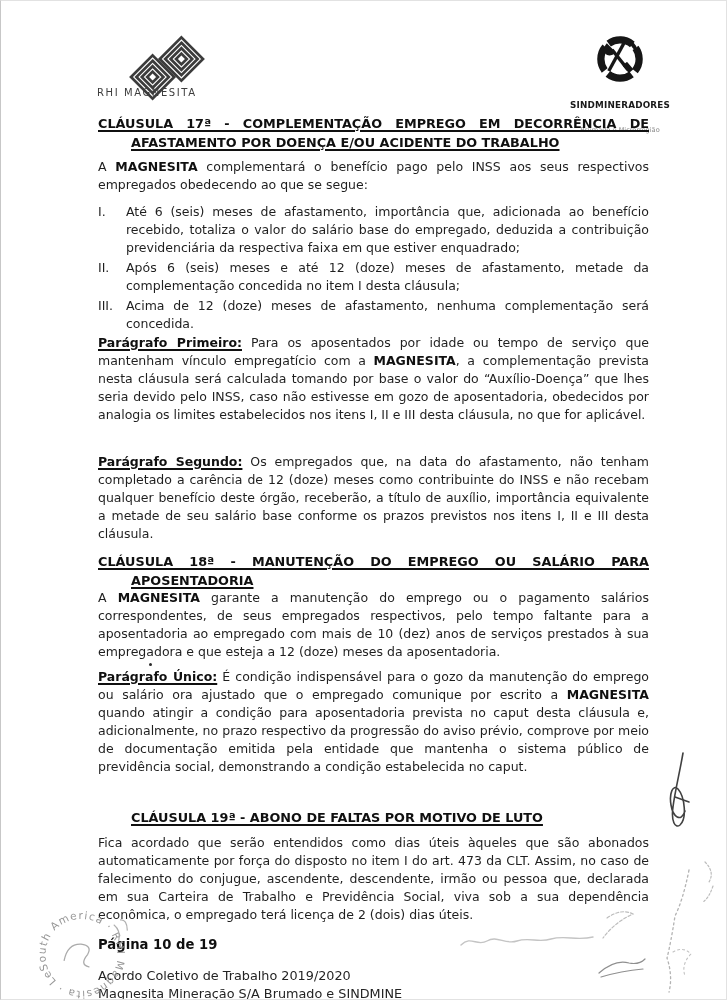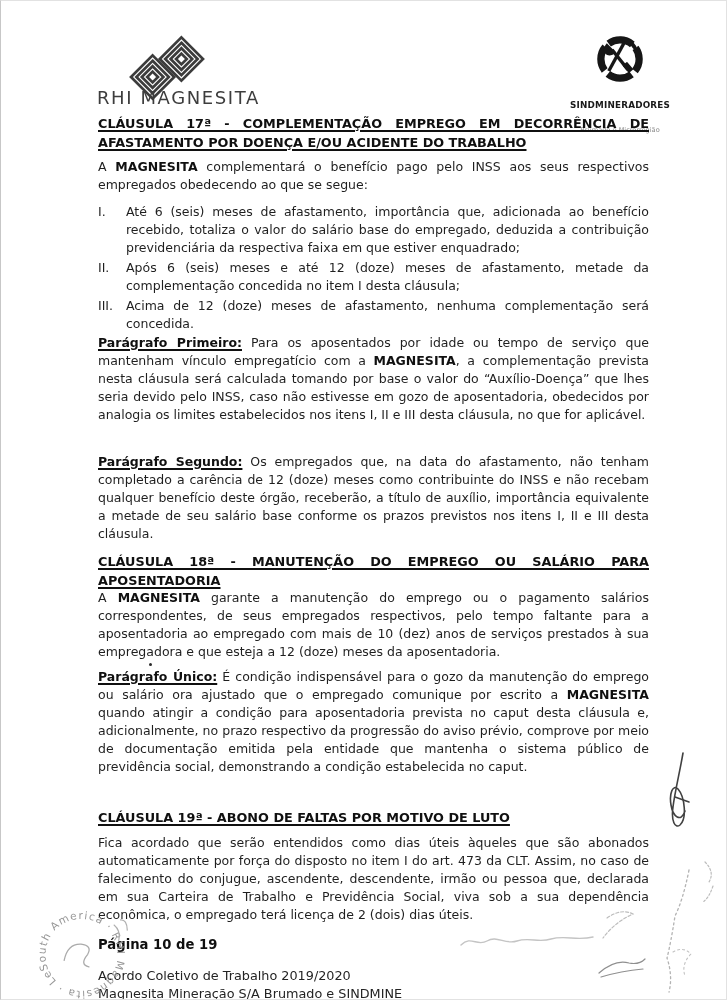--- a/index.html
+++ b/index.html
@@ -11,32 +11,32 @@
     box-sizing:border-box;
     border:1px solid #e2e2e2;
     border-left:1px solid #c7c7c7;
     font-family:"DejaVu Sans","Liberation Sans",sans-serif;
     color:#1f1f1f;
   }
   .block{position:absolute;left:97px;width:551px;font-size:12.5px;line-height:18px;text-align:justify;}
   .clause-title{font-weight:700;font-size:12.8px;line-height:19px;color:#101010;}
   .clause-title .tline1{display:block;text-align:justify;text-align-last:justify;
     text-decoration:underline;text-decoration-thickness:1.6px;text-underline-offset:2px;}
-  .clause-title .tline2{text-decoration:underline;text-decoration-thickness:1.6px;text-underline-offset:2px;}
+  .clause-title .tline2{text-decoration:underline;text-decoration-thickness:1.6px;text-underline-offset:2px;margin-left:33px;}
   .clause-title.single .tline2{display:inline;}
   b,.bold{font-weight:700;color:#101010;}
   .plabel{font-weight:700;text-decoration:underline;text-decoration-thickness:1.5px;text-underline-offset:2px;color:#101010;}
   .list-item{position:relative;padding-left:28px;text-align:justify;margin-bottom:2px;}
   .list-item .num{position:absolute;left:0;top:0;}
   .fblock{position:absolute;left:97px;width:551px;}
   .pagina{font-weight:700;font-size:13.2px;color:#101010;}
   .doclines{font-size:12.8px;line-height:17.5px;color:#242424;}
   
   .rhi-logo{position:absolute;left:112px;top:34px;}
-  .rhi-label{position:absolute;left:96px;top:86px;font-size:18px;letter-spacing:1.6px;color:#3d3d3d;}
+  .rhi-label{position:absolute;left:96px;top:86px;font-size:10px;letter-spacing:1.6px;color:#3d3d3d;}
   .union{position:absolute;left:561px;top:30px;width:116px;text-align:center;}
   .union .uname{font-size:8.8px;font-weight:700;letter-spacing:.2px;color:#1a1a1a;margin-top:1px;text-align:center;}
   .union .usub{font-size:6.6px;color:#8a8a8a;margin-top:16px;}
   
   .artifact{position:absolute;pointer-events:none;}
   .ink-dot{position:absolute;left:148px;top:662px;width:3px;height:3px;border-radius:50%;background:#2a2a2a;}
   .stamp{position:absolute;left:24px;top:906px;width:112px;height:94px;transform:rotate(-24deg);}
 </style>
 </head>
 <body>

